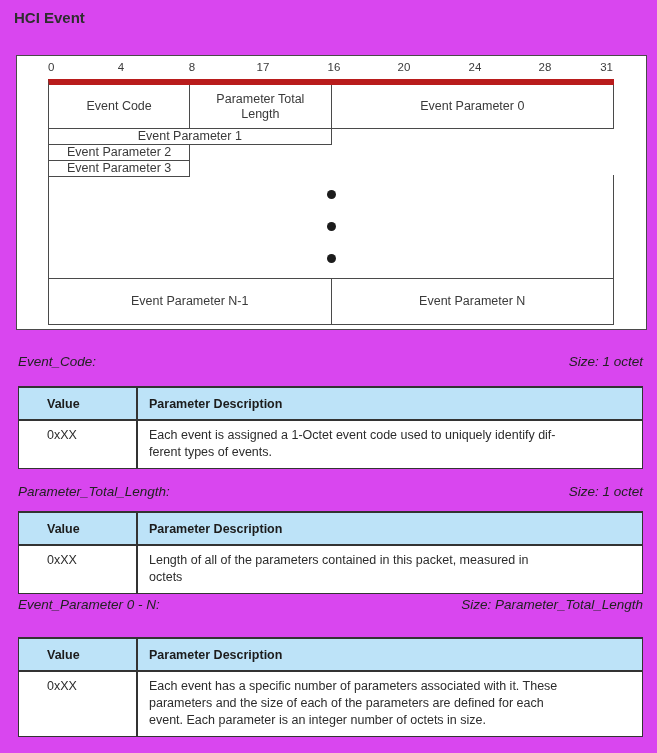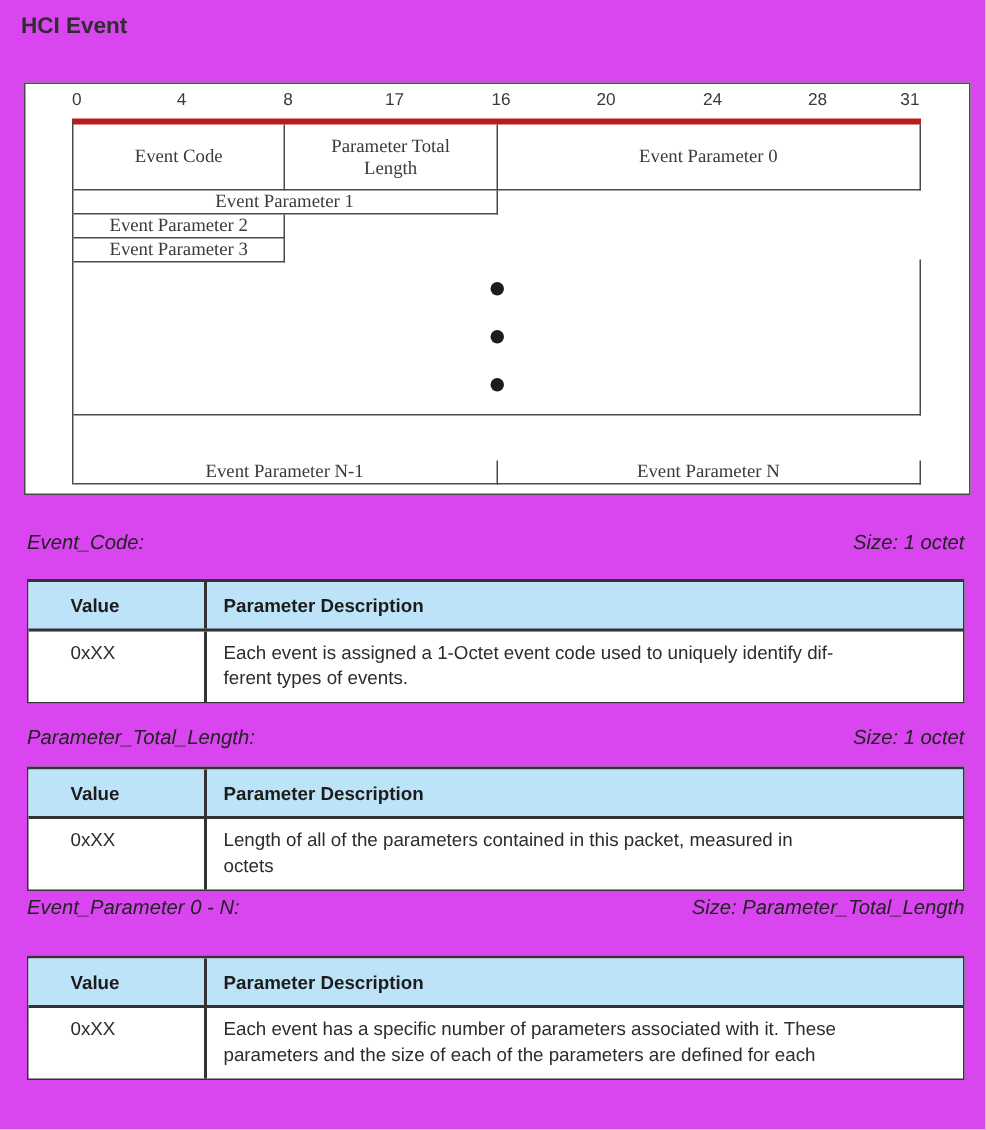--- a/index.html
+++ b/index.html
@@ -25,29 +25,29 @@
   .bitscale span.b1{left:73px;}
   .bitscale span.b2{left:144px;}
   .bitscale span.b3{left:215px;}
   .bitscale span.b4{left:286px;}
   .bitscale span.b5{left:356px;}
   .bitscale span.b6{left:427px;}
   .bitscale span.b7{left:497px;}
   .bitscale span.b8{left:auto;right:0;transform:none;}
   .grid{
     position:absolute;left:31px;top:23px;width:565px;
-    border-left:1px solid #4a4a4a;border-top:4px solid #b91c1c;box-sizing:content-box;font-family:Liberation Serif, serif;
+    border-left:1px solid #4a4a4a;border-top:6px solid #b91c1c;box-sizing:content-box;
   }
   .grow{display:flex;}
   .cell{
     box-sizing:border-box;border-right:1px solid #4a4a4a;border-bottom:1px solid #4a4a4a;
     display:flex;align-items:center;justify-content:center;text-align:center;
     font-size:12.5px;line-height:15px;color:#3a3a3a;padding:0 8px;
   }
-  .r1{height:44px;} .r2{height:46px;flex-direction:column;} .r3{height:104px;} .r4{height:46px;align-items:flex-end;}
+  .r1{height:44px;} .r2{height:46px;flex-direction:column;} .r3{height:104px;} .r4{height:46px;}
   .w8{width:25%;} .w16{width:50%;} .w32{width:100%;}
   .narrow{padding:0 20px;}
   .dots{flex-direction:column;gap:23px;}
   .dot{width:9px;height:9px;border-radius:50%;background:#1c1c1c;}
   
   .sect-head{
     position:absolute;left:18px;width:625px;display:flex;justify-content:space-between;
     font-size:13.5px;font-style:italic;color:#222;align-items:center;
   }
   .ptable{
@@ -173,17 +173,18 @@
   <div class="ptable t3">
     <div class="phead">
       <div class="pc1">Value</div>
       <div class="pc2">Parameter Description</div>
     </div>
     <div class="pbody">
       <div class="pc1">0xXX</div>
       <div class="pc2">
         <div class="descline">Each event has a specific number of parameters associated with it. These</div>
         <div class="descline">parameters and the size of each of the parameters are defined for each</div>
+        <div class="descline">event. Each parameter is an integer number of octets in size.</div>
       </div>
     </div>
   </div>
 
 </div>
 
 </body></html>

